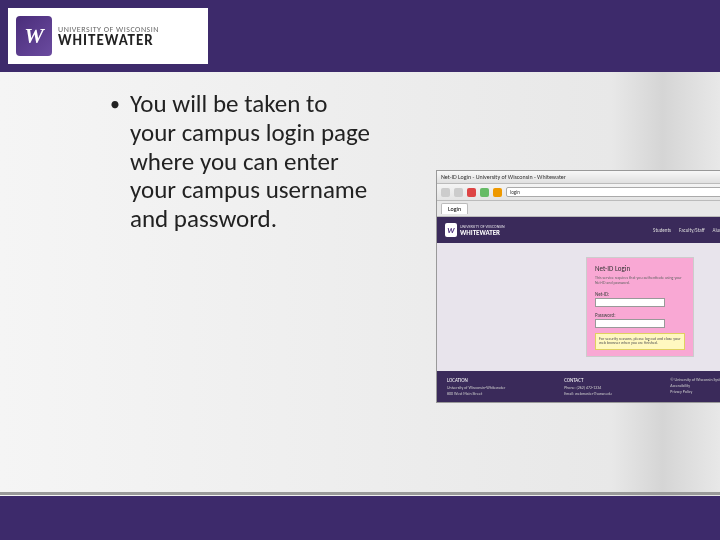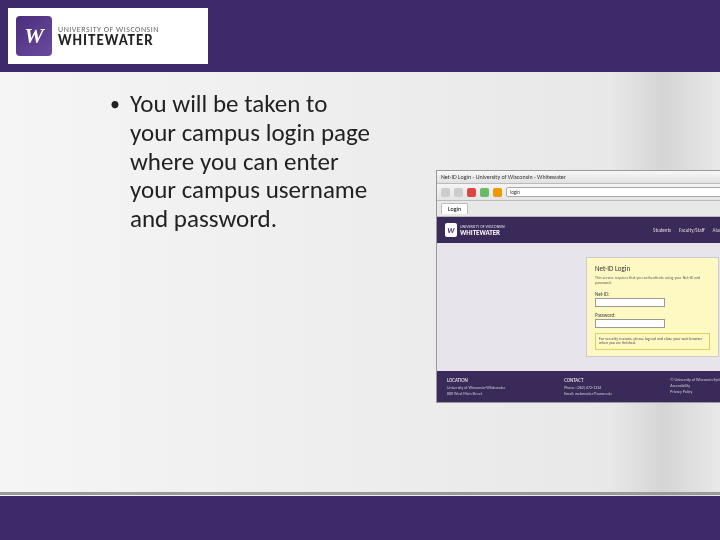--- a/index.html
+++ b/index.html
@@ -152,24 +152,24 @@
   .page-logo-text .l1 { font-size: 4px; opacity: 0.8; }
   .page-logo-text .l2 { font-size: 7px; font-weight: bold; }
   .page-nav { color: #ddd; font-size: 5px; display: flex; gap: 8px; }
   .page-body {
     background: #e8e4ec;
     padding: 14px 8px 14px 50%;
     min-height: 120px;
     position: relative;
   }
   .login-card {
-    background: #fef9c3;
+    background: #f9a8d4;
     border: 1px solid #ccc;
     padding: 6px 8px;
-    width: 133px;
+    width: 108px;
   }
   .login-title { font-size: 7px; color: #333; margin-bottom: 3px; }
   .login-desc { font-size: 4px; color: #666; line-height: 1.2; margin-bottom: 5px; }
   .login-field { margin-bottom: 5px; }
   .login-label { font-size: 5px; color: #444; display: block; margin-bottom: 1px; }
   .login-input {
     width: 70px; height: 9px; background: #fff; border: 1px solid #999;
   }
   .login-note {
     background: #fff8c0; border: 1px solid #e0d060;

